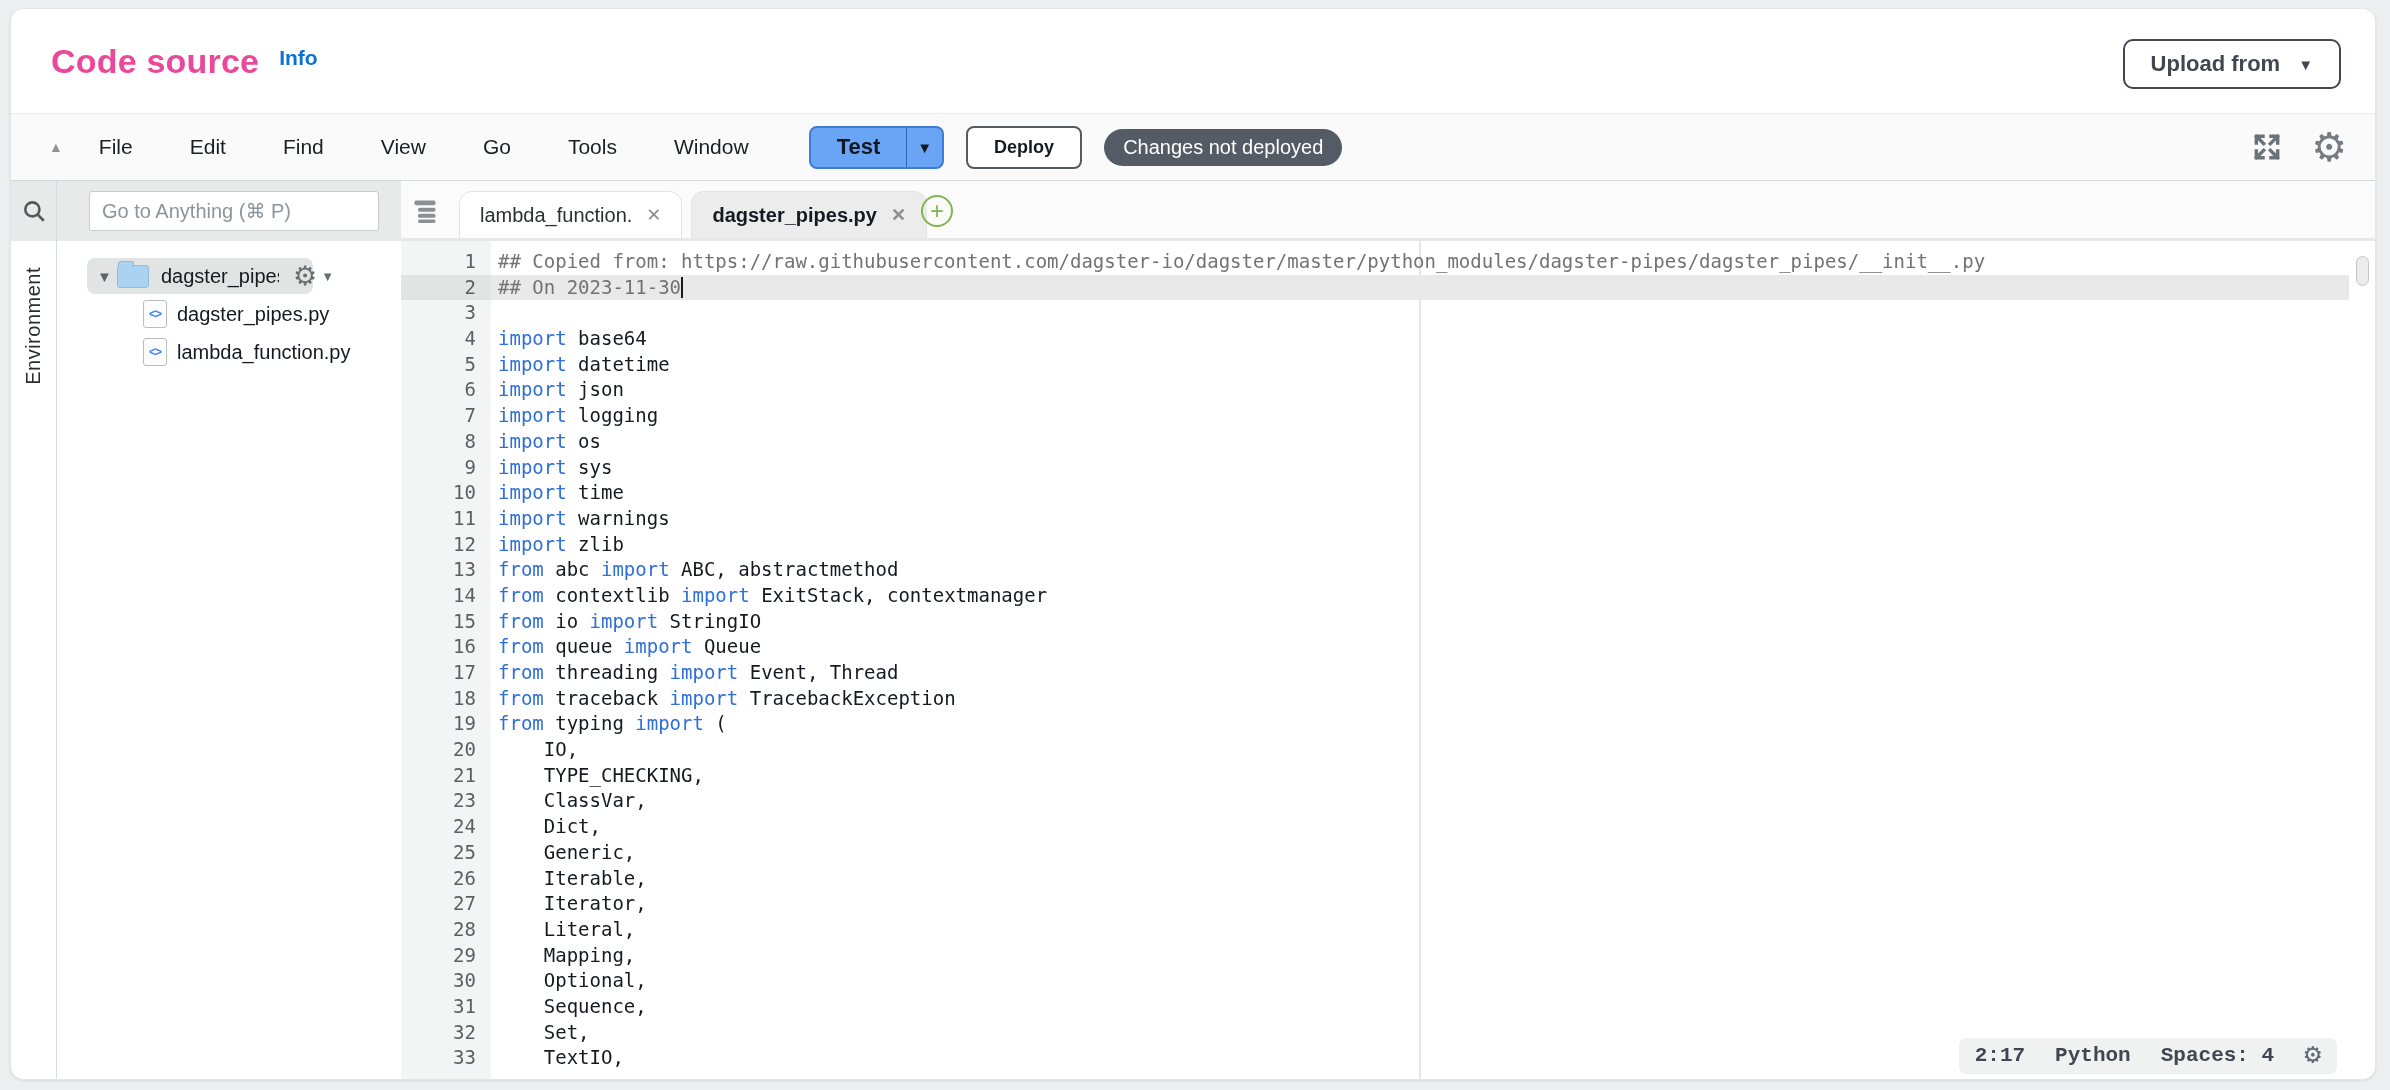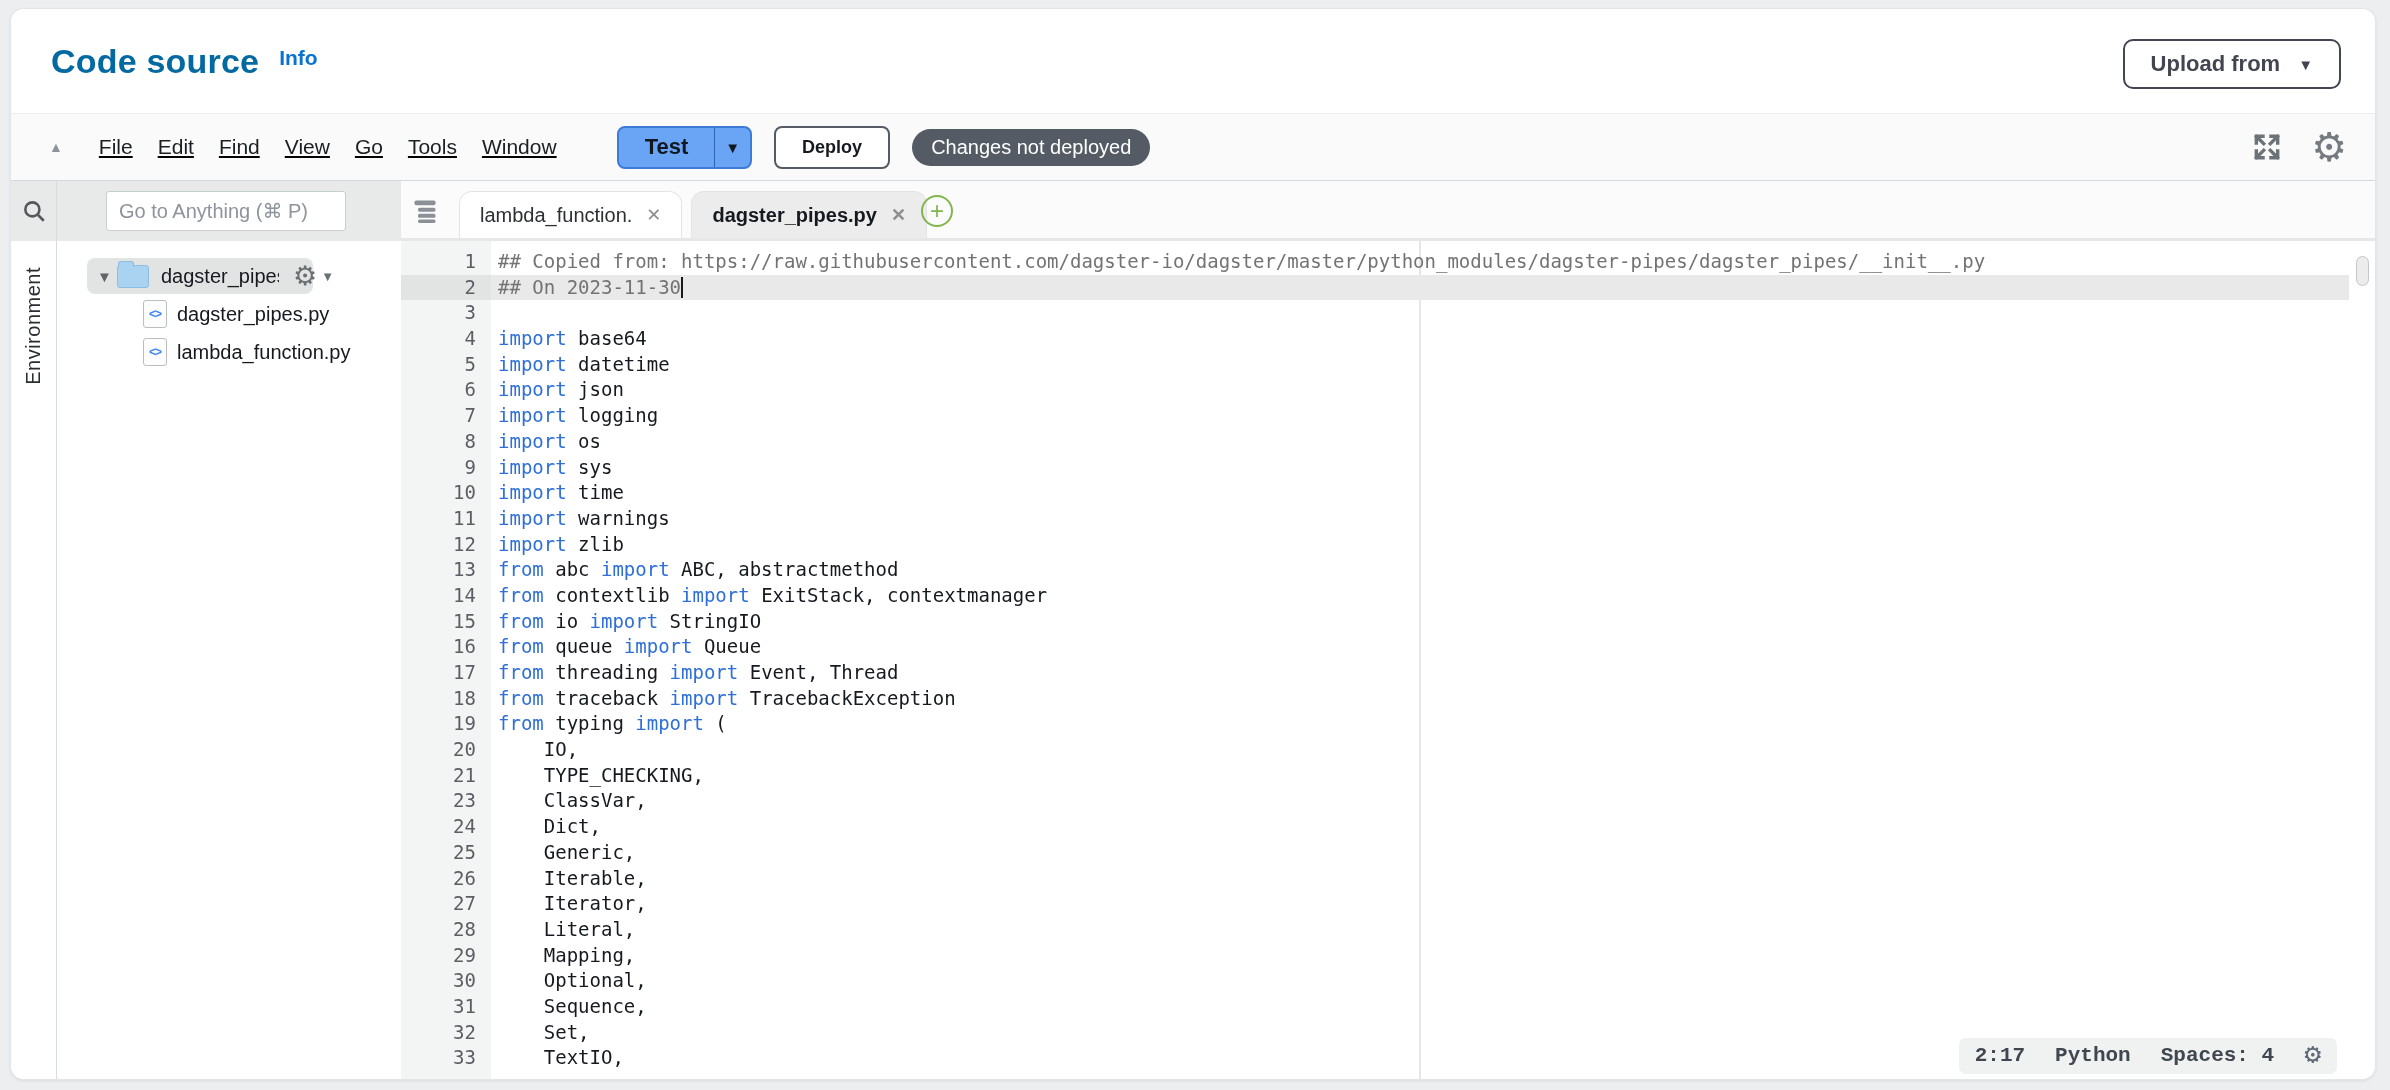--- a/index.html
+++ b/index.html
@@ -7,32 +7,32 @@
   body { font-family:"Liberation Sans", sans-serif; }
   .viewport { position:relative; width:2390px; height:1090px; background:#eceef0; overflow:hidden; }
 
   
   .card { position:absolute; left:10px; top:8px; width:2366px; height:1072px;
           background:#fff; border-radius:14px; border:1px solid #e3e6e8;
           box-shadow:0 1px 3px rgba(0,0,0,.08); overflow:hidden; }
 
   
   .card-header { position:relative; height:104px; display:flex; align-items:center; padding-left:40px; background:#fff; }
-  .page-title { font-size:34px; font-weight:700; color:#0369a1; letter-spacing:.2px; }
+  .page-title { font-size:34px; font-weight:700; color:#ec4899; letter-spacing:.2px; }
   .info-link { font-size:21px; font-weight:700; color:#0972d3; margin-left:20px; margin-top:-6px; cursor:pointer; }
   .upload-btn { position:absolute; right:34px; top:30px; height:50px; display:flex; align-items:center; gap:18px;
                 padding:0 26px; background:#fff; border:2px solid #424650; border-radius:10px;
                 font-size:22px; font-weight:700; color:#424650; cursor:pointer; }
   .upload-btn .caret { font-size:15px; }
 
   
   .menubar { position:relative; height:68px; background:#fafafa; border-top:1px solid #ececec;
              border-bottom:1px solid #d6d9db; display:flex; align-items:center; padding-left:38px; }
   .collapse-tri { color:#8d9499; font-size:14px; margin-right:30px; cursor:pointer; }
-  .menu-items { display:flex; align-items:center; gap:13px;text-decoration:underline; }
+  .menu-items { display:flex; align-items:center; gap:45px; }
   .menu-item { font-size:21px; color:#1b1f23; cursor:pointer; padding:4px 6px; }
   .test-split { margin-left:54px; height:43px; display:flex; align-items:stretch; border:2px solid #3d7bd9;
                 border-radius:8px; overflow:hidden; background:#6aa4f4; cursor:pointer; }
   .test-main { display:flex; align-items:center; padding:0 26px; font-size:22px; font-weight:700; color:#101820; }
   .test-caret { display:flex; align-items:center; padding:0 10px; border-left:1.5px solid #2f63b8; color:#101820; font-size:15px; }
   .deploy-btn { margin-left:22px; height:43px; padding:0 26px; background:#fff; border:2px solid #545b64;
                 border-radius:8px; font-size:18px; font-weight:700; color:#16191f; cursor:pointer; }
   .status-badge { margin-left:22px; background:#545b64; color:#fff; font-size:20px; padding:7px 19px; border-radius:999px; }
   .menubar-spacer { flex:1; }
   .mb-icon { color:#6b7278; margin-right:28px; cursor:pointer; display:flex; align-items:center; }
@@ -43,21 +43,21 @@
 
   
   .left-strip { width:46px; border-right:1px solid #d9dcdc; display:flex; flex-direction:column; background:#fff; }
   .search-cell { height:60px; background:#e8eaea; display:flex; align-items:center; justify-content:center; cursor:pointer; }
   .env-label { margin-top:26px; align-self:center; writing-mode:vertical-rl; transform:rotate(180deg);
                font-size:20px; color:#2a2e33; letter-spacing:.5px; cursor:pointer; }
 
   
   .file-panel { width:344px; display:flex; flex-direction:column; background:#fff; }
   .search-row { height:60px; background:#e8eaea; display:flex; align-items:center; }
-  .goto-input { margin-left:49px; width:240px; height:40px; border:1px solid #c8cdd0; border-radius:3px;
+  .goto-input { margin-left:32px; width:290px; height:40px; border:1px solid #c8cdd0; border-radius:3px;
                 font-size:20px; color:#33383d; padding:0 12px; background:#fff; font-family:"Liberation Sans",sans-serif; }
   .goto-input::placeholder { color:#8d949c; }
   .tree { padding-top:16px; position:relative; }
   .tree-row { position:relative; height:38px; display:flex; align-items:center; font-size:20px; color:#16191f; cursor:pointer; }
   .tree-row .sel-pill { position:absolute; left:30px; top:1px; width:226px; height:36px; background:#e2e3e3; border-radius:8px; }
   .tree-caret { position:relative; margin-left:40px; font-size:15px; color:#5f6468; width:20px; }
   .folder-ico { position:relative; width:32px; height:23px; background:#a9d3f1; border:1px solid #8cbde4; border-radius:3px; margin-right:12px; }
   .folder-ico::before { content:""; position:absolute; top:-5px; left:0; width:14px; height:5px; background:#a9d3f1;
                         border:1px solid #8cbde4; border-bottom:none; border-radius:3px 3px 0 0; }
   .folder-name { position:relative; max-width:118px; overflow:hidden; white-space:nowrap; }

